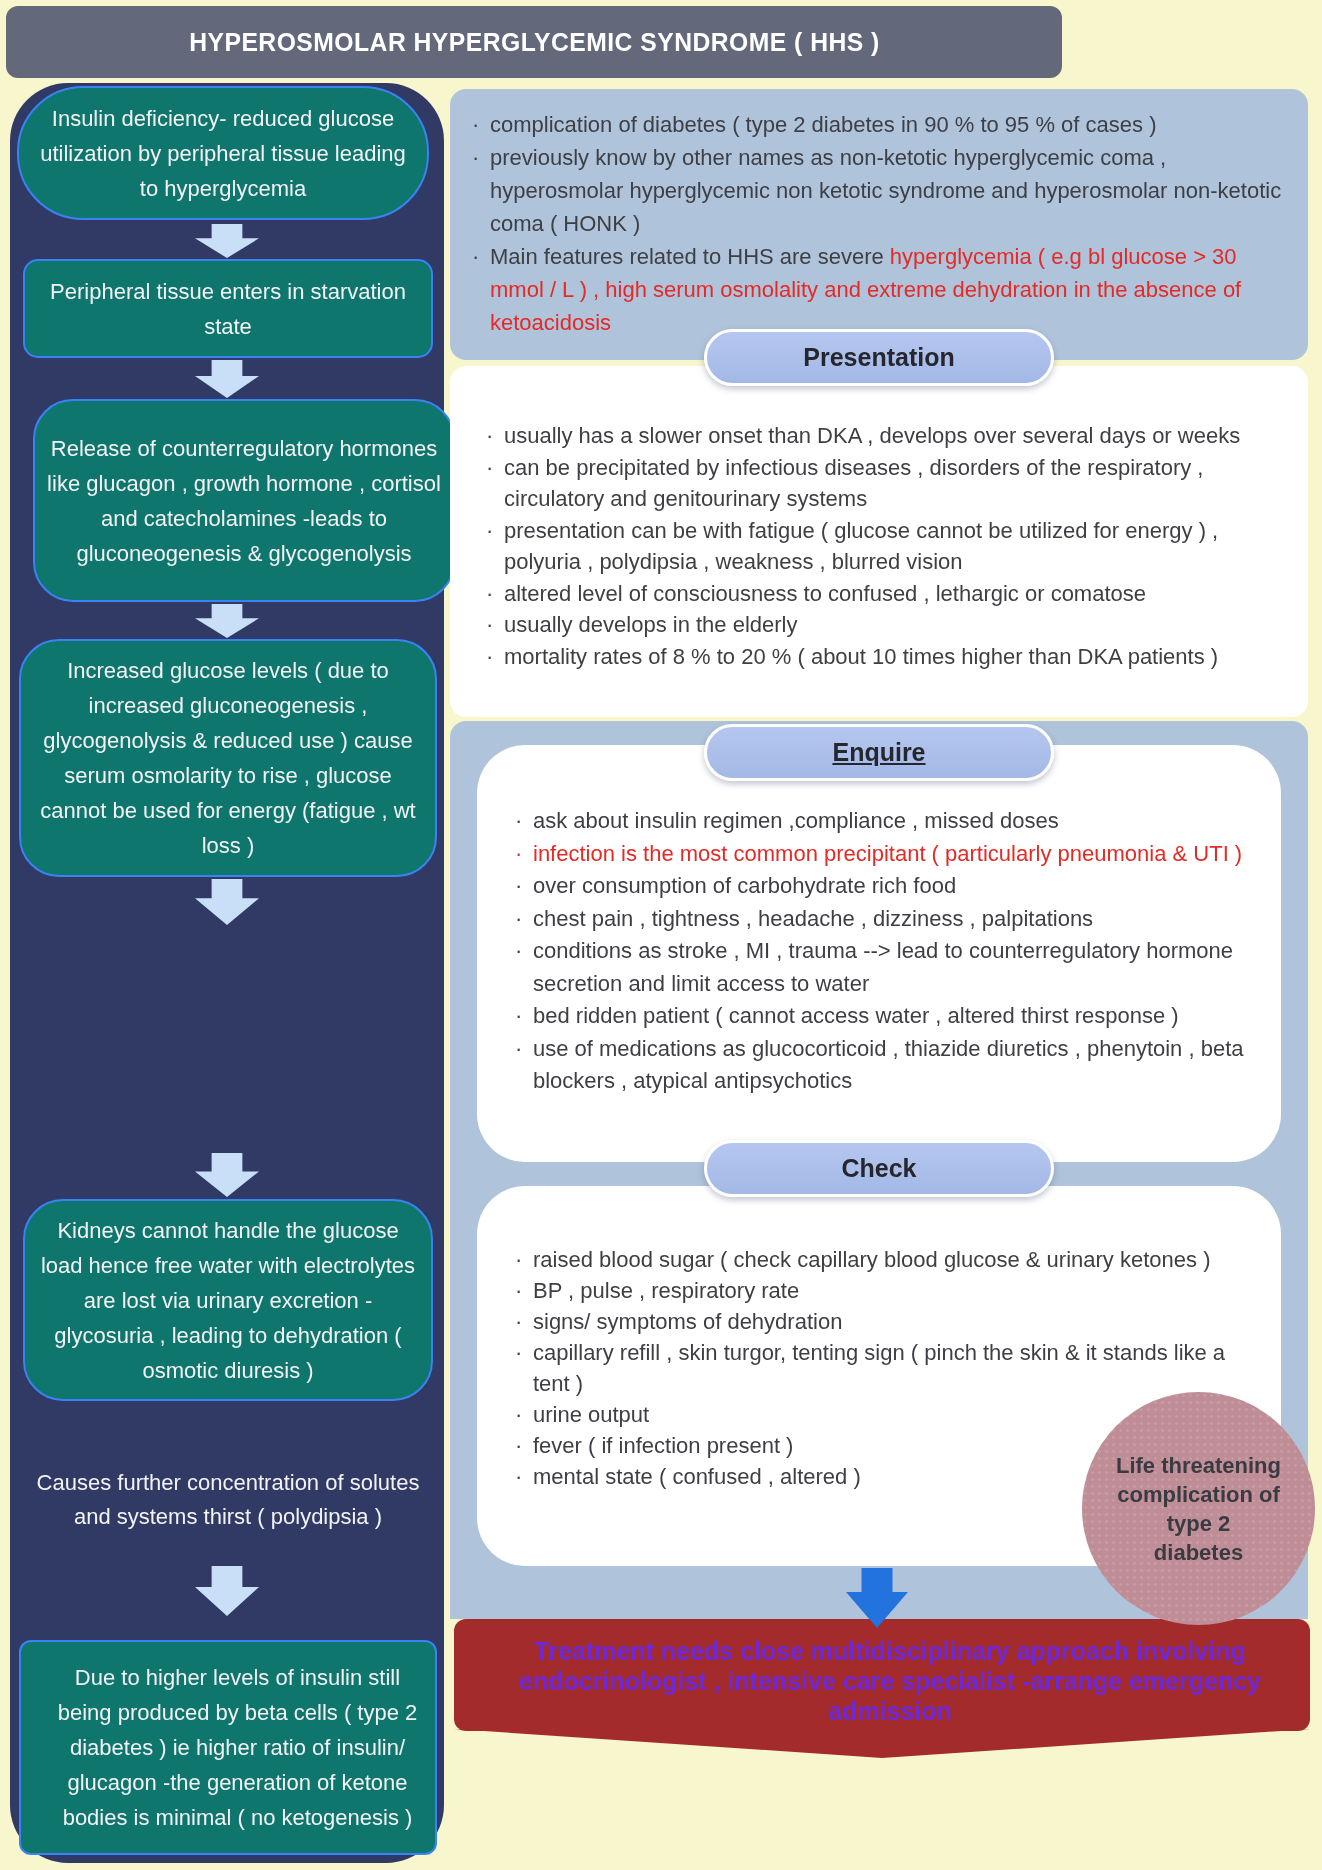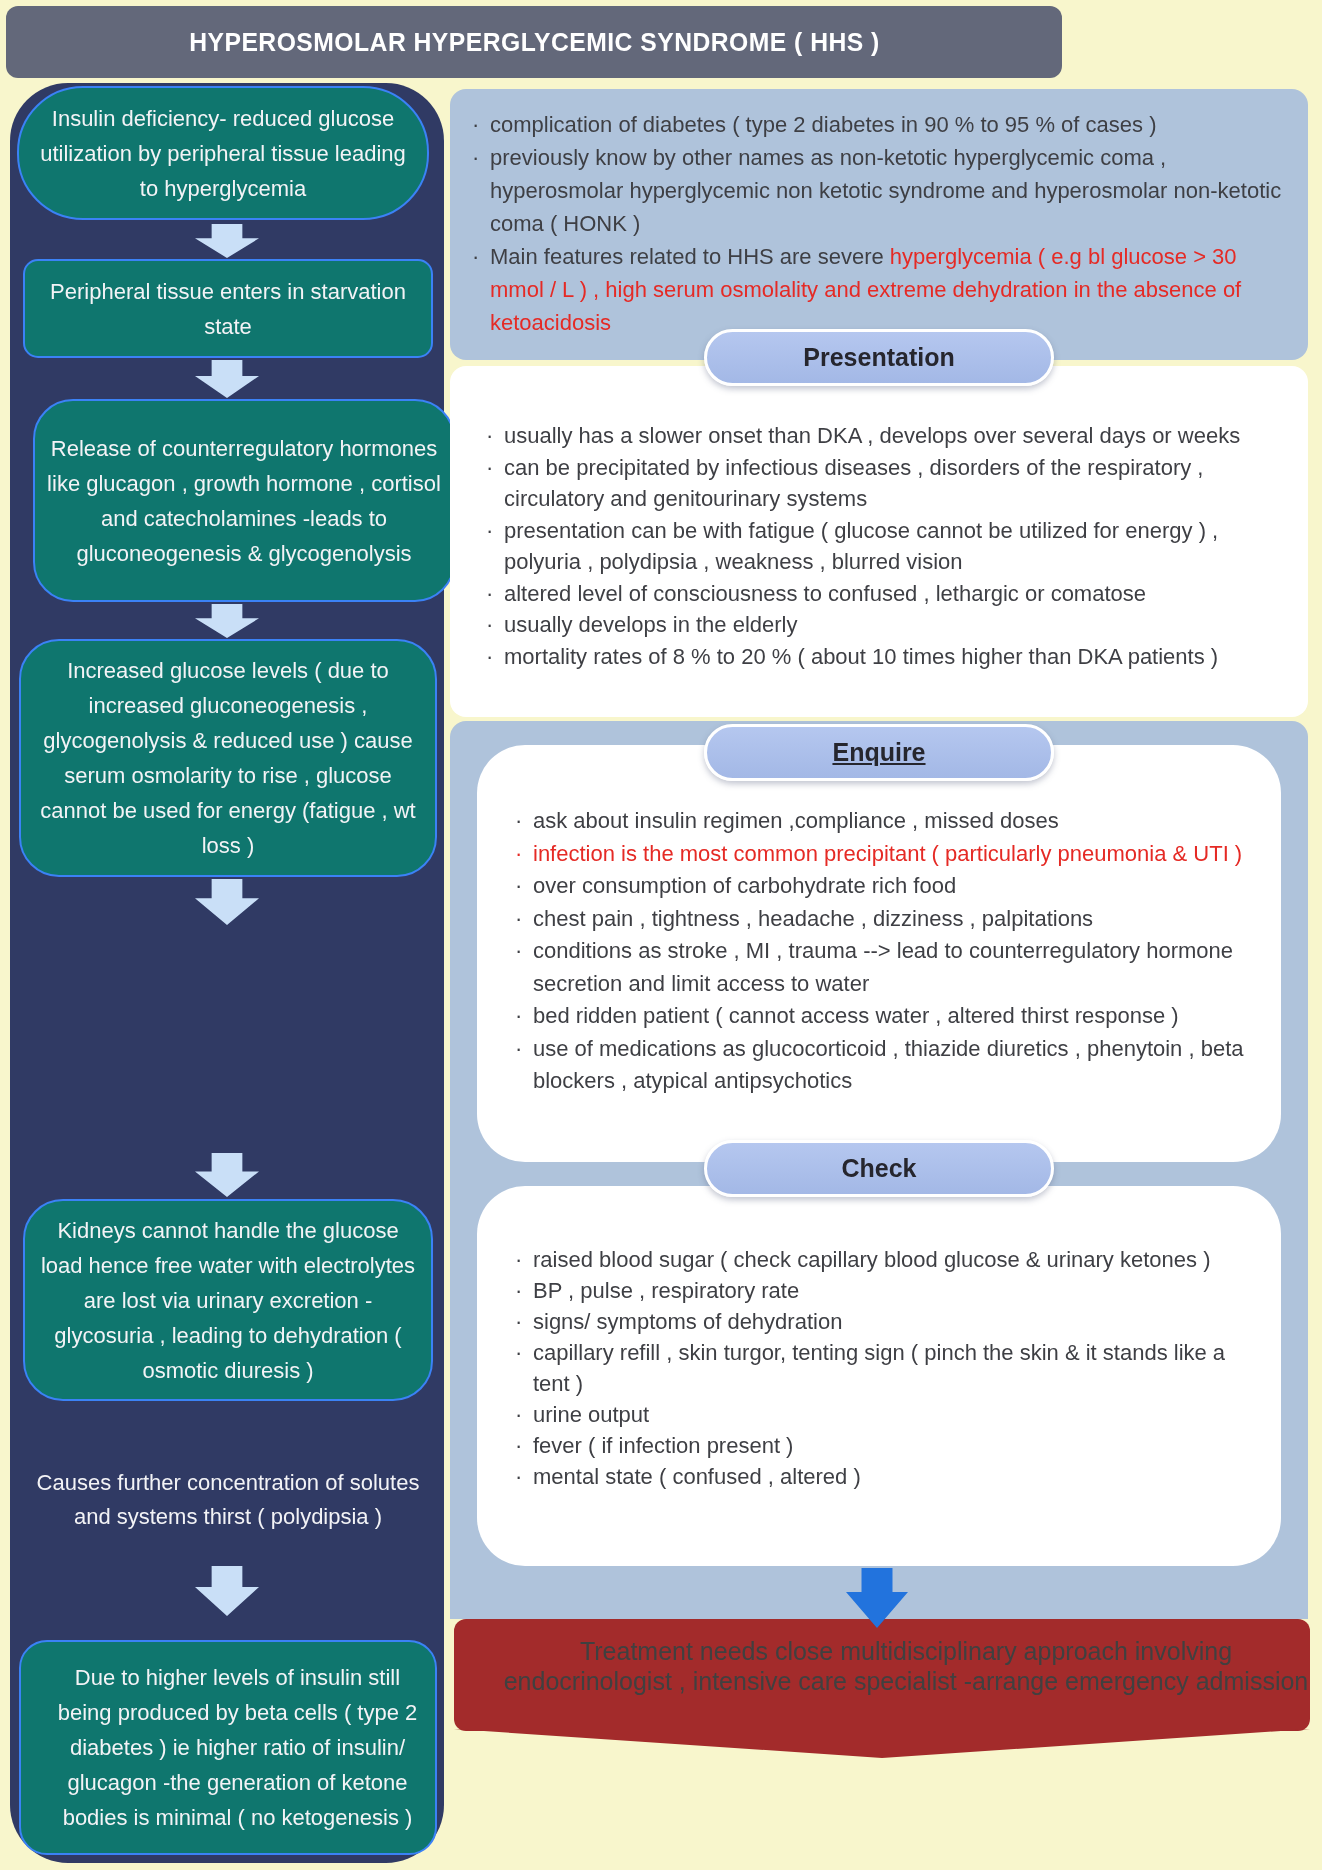--- a/index.html
+++ b/index.html
@@ -51,22 +51,22 @@
   .pill-enq{top:724px;text-decoration:underline;}
   .pill-chk{top:1140px;}
 
   .down-arrow{position:absolute;left:846px;top:1568px;width:62px;height:60px;background:#2273DD;
               clip-path:polygon(25% 0,75% 0,75% 40%,100% 40%,50% 100%,0 40%,25% 40%);z-index:3;}
 
   .banner-rect{position:absolute;left:454px;top:1619px;width:856px;height:112px;
                background:#A32B2B;border-radius:12px;z-index:2;}
   .banner-tri{position:absolute;left:454px;top:1729px;width:856px;height:29px;background:#A32B2B;
               clip-path:polygon(0 0,100% 0,50% 100%);z-index:2;}
-  .banner-text{position:absolute;left:494px;top:1636px;width:824px;text-align:center;
-               color:#404040;font-weight:normal;font-size:25px;line-height:30px;z-index:3;}
+  .banner-text{position:absolute;left:478px;top:1636px;width:824px;text-align:center;
+               color:#6d28d9;font-weight:bold;font-size:25px;line-height:30px;z-index:3;}
 
   .circle{position:absolute;left:1082px;top:1392px;width:233px;height:233px;border-radius:50%;
           background:#BF8D96;
           background-image:radial-gradient(rgba(255,255,255,.13) 1px,transparent 1.6px);
           background-size:7px 7px;
           display:flex;align-items:center;justify-content:center;text-align:center;
           color:#3A3B42;font-weight:bold;font-size:22px;line-height:29px;white-space:pre-line;z-index:5;}
 </style>
 </head>
 <body>
@@ -83,21 +83,21 @@
     <div class="fl-box" style="left:13px;top:176px;width:410px;height:99px;border-radius:15px;">Peripheral tissue enters in starvation state</div>
     <div class="fl-arrow" style="left:185px;top:277px;height:38px;"></div>
     <div class="fl-box" style="left:23px;top:316px;width:422px;height:203px;border-radius:40px;">Release of counterregulatory hormones like glucagon , growth hormone , cortisol and catecholamines -leads to gluconeogenesis &amp; glycogenolysis</div>
     <div class="fl-arrow" style="left:185px;top:521px;height:34px;"></div>
     <div class="fl-box" style="left:9px;top:556px;width:418px;height:238px;border-radius:40px;">Increased glucose levels ( due to increased gluconeogenesis , glycogenolysis &amp; reduced use ) cause serum osmolarity to rise , glucose cannot be used for energy (fatigue , wt loss )</div>
     <div class="fl-arrow" style="left:185px;top:796px;height:46px;"></div>
     <div class="fl-arrow" style="left:185px;top:1070px;height:44px;"></div>
     <div class="fl-box" style="left:13px;top:1116px;width:410px;height:202px;border-radius:40px;">Kidneys cannot handle the glucose load hence free water with electrolytes are lost via urinary excretion -glycosuria , leading to dehydration ( osmotic diuresis )</div>
     <div class="fl-note" style="left:13px;top:1375px;width:410px;height:84px;">Causes further concentration of solutes and systems thirst ( polydipsia )</div>
     <div class="fl-arrow" style="left:185px;top:1483px;height:50px;"></div>
-    <div class="fl-box" style="left:9px;top:1557px;width:418px;height:215px;border-radius:28px;padding-left:29px;">Due to higher levels of insulin still being produced by beta cells ( type 2 diabetes ) ie higher ratio of insulin/ glucagon -the generation of ketone bodies is minimal ( no ketogenesis )</div>
+    <div class="fl-box" style="left:9px;top:1557px;width:418px;height:215px;border-radius:12px;padding-left:29px;">Due to higher levels of insulin still being produced by beta cells ( type 2 diabetes ) ie higher ratio of insulin/ glucagon -the generation of ketone bodies is minimal ( no ketogenesis )</div>
   </div>
 
   <div class="ov-panel"></div>
   <div class="bullets ov-bullets">
     <div class="li">
       <span class="dot">·</span>
       <span class="txt">complication of diabetes ( type 2 diabetes in 90 % to 95 % of cases )</span>
     </div>
     <div class="li">
       <span class="dot">·</span>
@@ -210,14 +210,20 @@
         <span class="dot">·</span>
         <span class="txt">mental state ( confused , altered )</span>
       </div>
   </div>
 
   <div class="down-arrow"></div>
   <div class="banner-rect"></div>
   <div class="banner-tri"></div>
   <div class="banner-text">Treatment needs close multidisciplinary approach involving endocrinologist , intensive care specialist -arrange emergency admission</div>
 
+  <div class="circle">
+    <span>Life threatening
+complication of
+type 2
+diabetes</span>
+  </div>
 
 </div>
 
 </body></html>

